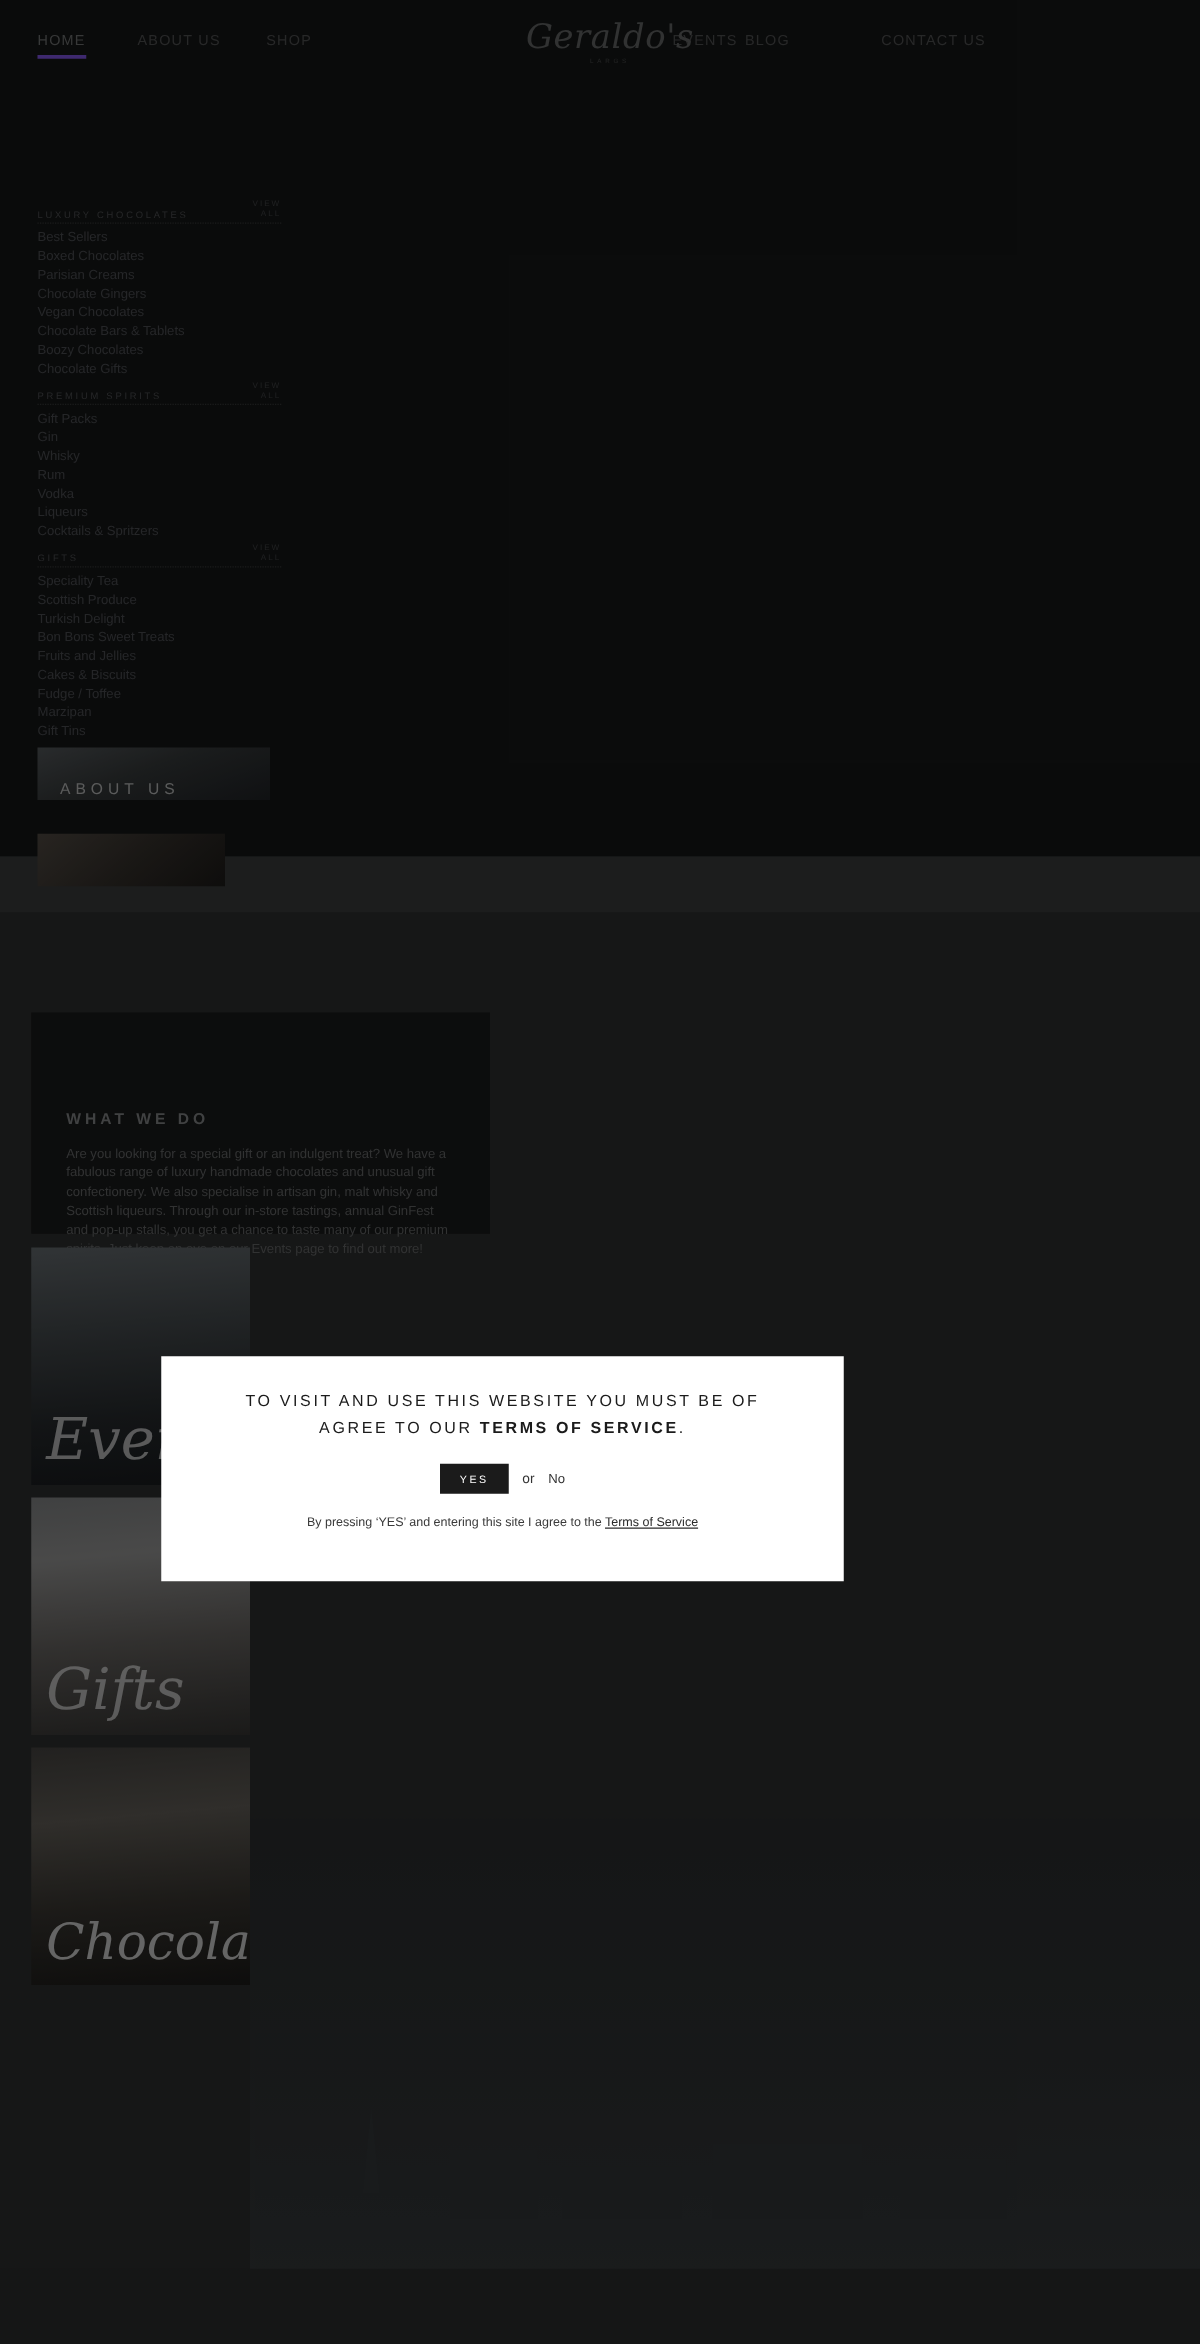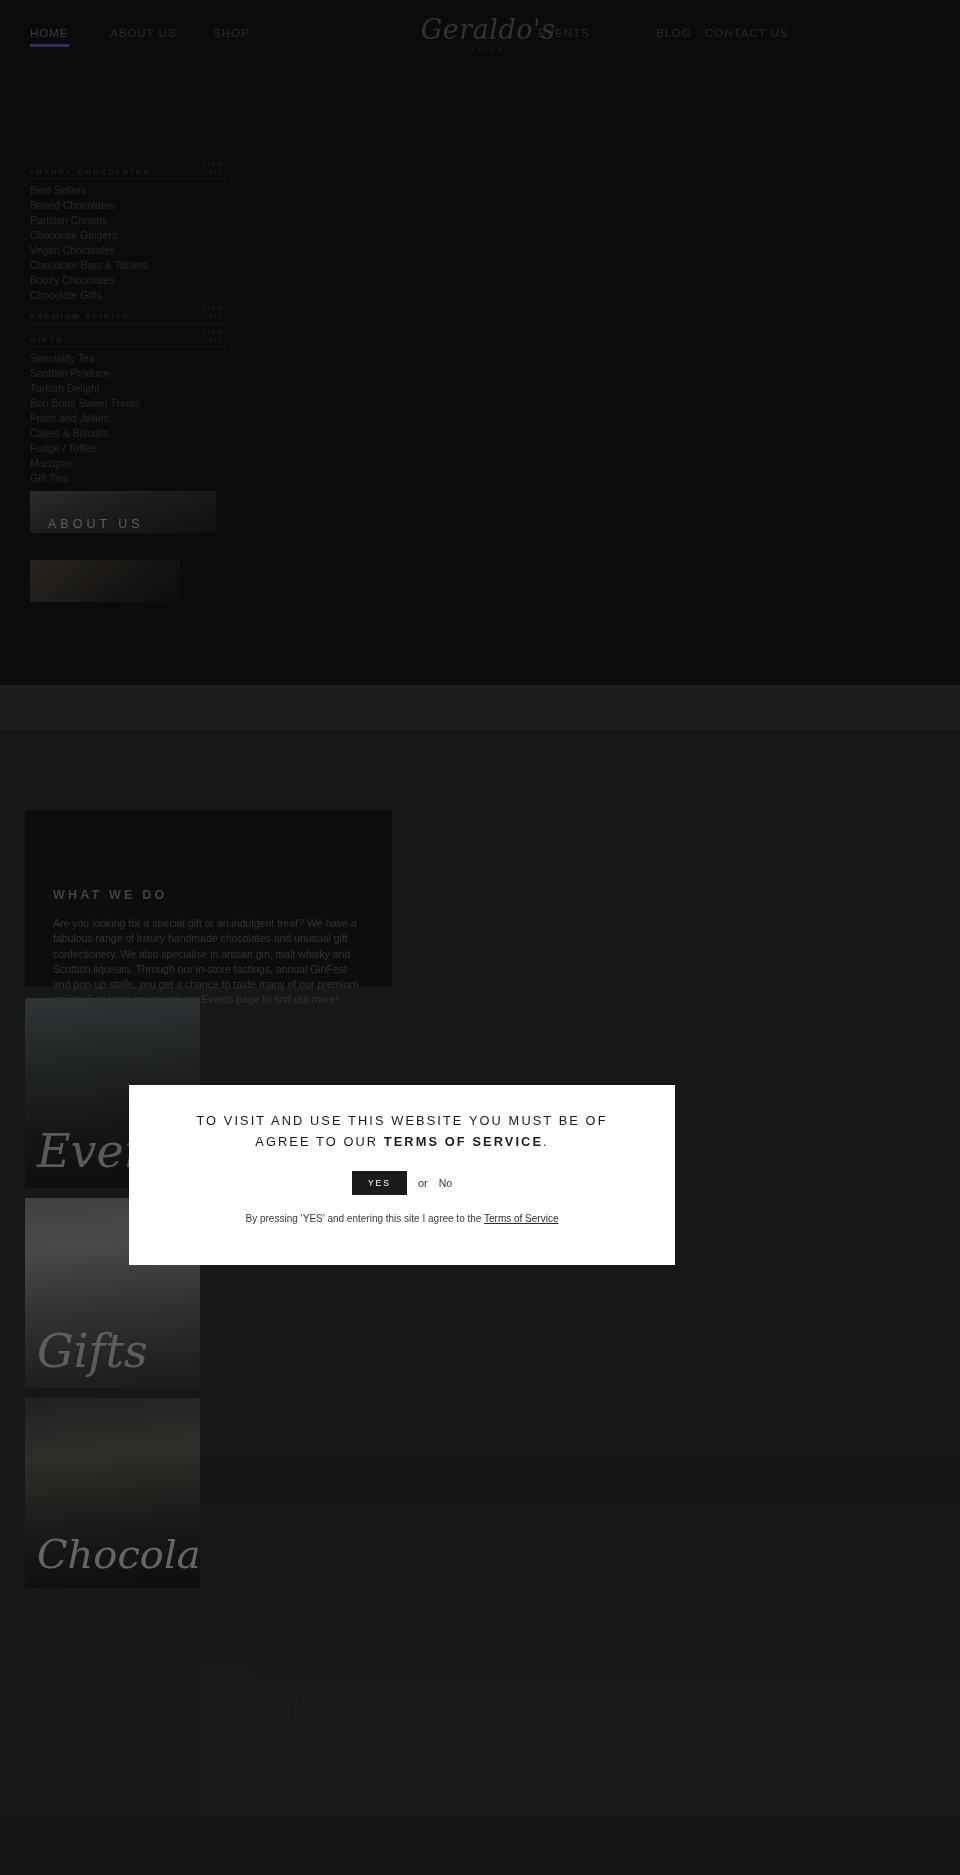--- a/index.html
+++ b/index.html
@@ -154,21 +154,21 @@
 
 <div class="page">
 
 
   <div class="nav">
     <div class="nav-row">
       <a class="nv active" href="#" style="left:30px;">HOME</a>
       <a class="nv" href="#" style="left:110px;">ABOUT US</a>
       <a class="nv" href="#" style="left:213px;">SHOP</a>
       <a class="nv" href="#" style="left:538px;">EVENTS</a>
-      <a class="nv" href="#" style="left:656px;text-align:center;">BLOG</a>
+      <a class="nv" href="#" style="left:596px;text-align:center;">BLOG</a>
       <a class="nv" href="#" style="left:705px;">CONTACT US</a>
       <div class="logo">
         <div class="mark">Geraldo's</div>
         <div class="sub">LARGS</div>
       </div>
     </div>
 
     <div class="mega">
 
       <div class="cat-head">
@@ -185,20 +185,29 @@
         <a href="#">Chocolate Bars &amp; Tablets</a>
         <a href="#">Boozy Chocolates</a>
         <a href="#">Chocolate Gifts</a>
       </div>
 
       <div class="cat-head">
         <span class="t">PREMIUM SPIRITS</span>
         <span class="va">VIEW ALL</span>
       </div>
       <div class="dotted"></div>
+      <div class="cat-list">
+        <a href="#">Gift Packs</a>
+        <a href="#">Gin</a>
+        <a href="#">Whisky</a>
+        <a href="#">Rum</a>
+        <a href="#">Vodka</a>
+        <a href="#">Liqueurs</a>
+        <a href="#">Cocktails &amp; Spritzers</a>
+      </div>
 
       <div class="cat-head">
         <span class="t">GIFTS</span>
         <span class="va">VIEW ALL</span>
       </div>
       <div class="dotted"></div>
       <div class="cat-list">
         <a href="#">Speciality Tea</a>
         <a href="#">Scottish Produce</a>
         <a href="#">Turkish Delight</a>

